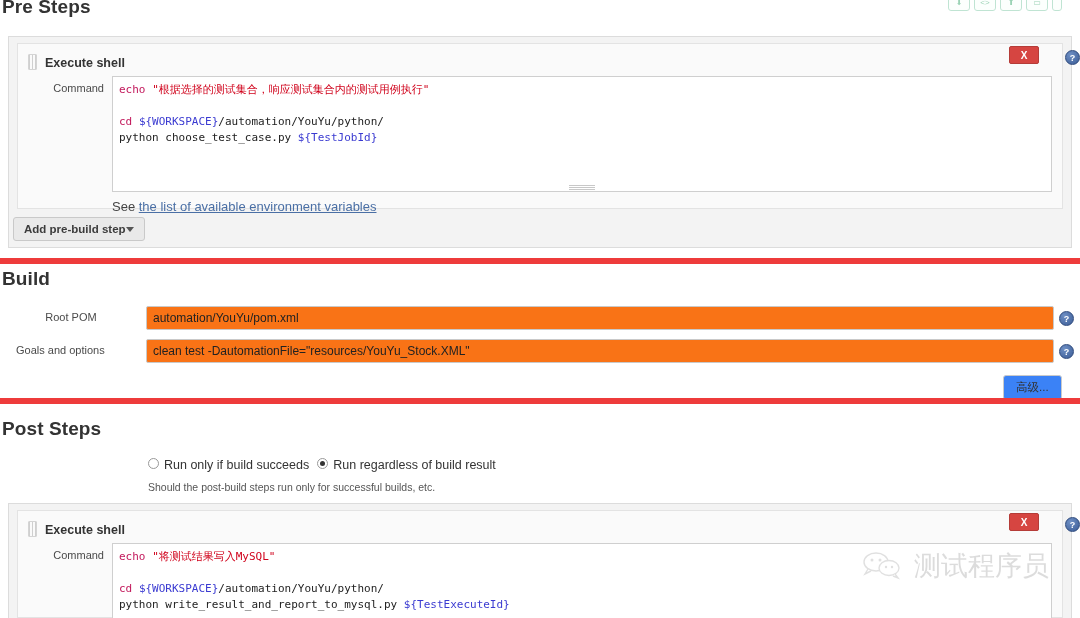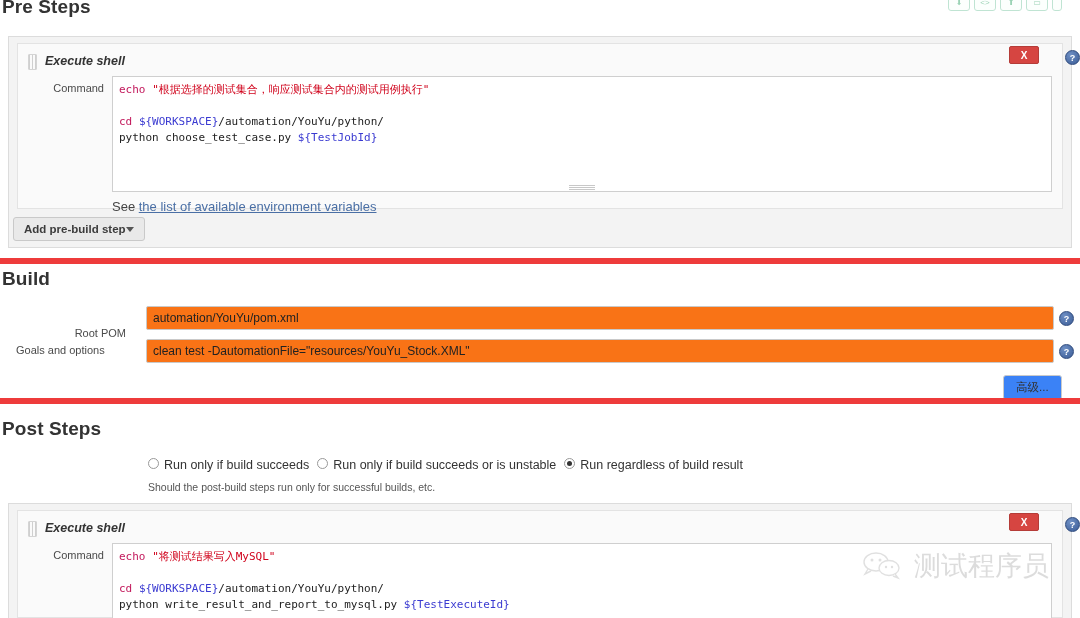--- a/index.html
+++ b/index.html
@@ -56,21 +56,21 @@
 
   .grip {
     width: 9px; height: 16px;
     background: repeating-linear-gradient(to right,
       #cfcfcf 0 1px, transparent 1px 3px);
     border: 1px solid #d4d4d4; border-radius: 1px;
     display: inline-block; vertical-align: middle;
   }
   .shell-header {
     position: absolute; left: 10px; top: 10px;
-    display: flex; align-items: flex-start; gap: 8px; font-style: italic;
+    display: flex; align-items: flex-end; gap: 8px;
   }
   .shell-header .label {
     font-size: 12.5px; font-weight: bold; color: #333;
   }
 
   .btn-x {
     position: absolute; width: 30px; height: 18px;
     background: #d64541; border: 1px solid #b53c38; border-radius: 2px;
     color: #fff; font-size: 10px; font-weight: bold;
     display: flex; align-items: center; justify-content: center;
@@ -224,42 +224,38 @@
     <div class="btn-grey" style="left:4px; bottom:6px;">
       <span>Add pre-build step</span>
       <span class="caret-down"></span>
     </div>
   </div>
 
   <div class="red-bar" id="red-1"></div>
 
   <div class="section-title" id="title-build">Build</div>
 
-  <div class="field-label" style="left:16px; top:311px; width:110px; text-align:right;margin-top:16px;">Root POM</div>
+  <div class="field-label" style="left:16px; top:311px; width:110px; text-align:center;">Root POM</div>
   <input class="text-input" style="left: 146px; top: 306px; width: 908px; height: 24px;" value="automation/YouYu/pom.xml">
   <div class="help-icon" style="left:1059px; top:311px;">?</div>
 
   <div class="field-label" style="left:16px; top:344px; width:130px; text-align:left;">Goals and options</div>
   <input class="text-input" style="left: 146px; top: 339px; width: 908px; height: 24px;" value="clean test -DautomationFile=&quot;resources/YouYu_Stock.XML&quot;">
   <div class="help-icon" style="left:1059px; top:344px;">?</div>
 
   <div class="btn-adv" style="left:1003px; top:375px;">高级...</div>
 
   <div class="red-bar" id="red-2"></div>
 
   <div class="section-title" id="title-post">Post Steps</div>
 
   <div class="radio-row" id="radio-row">
       <label class="radio-item">
         <span class="radio"></span>
         <span>Run only if build succeeds</span>
-      </label>
-      <label class="radio-item">
-        <span class="radio"></span>
-        <span>Run only if build succeeds or is unstable</span>
       </label>
       <label class="radio-item">
         <span class="radio on"></span>
         <span>Run regardless of build result</span>
       </label>
     </div>
   <div class="sub-hint">Should the post-build steps run only for successful builds, etc.</div>
 
   <div id="post-panel">
     <div class="panel-inner" style="bottom:0;">

